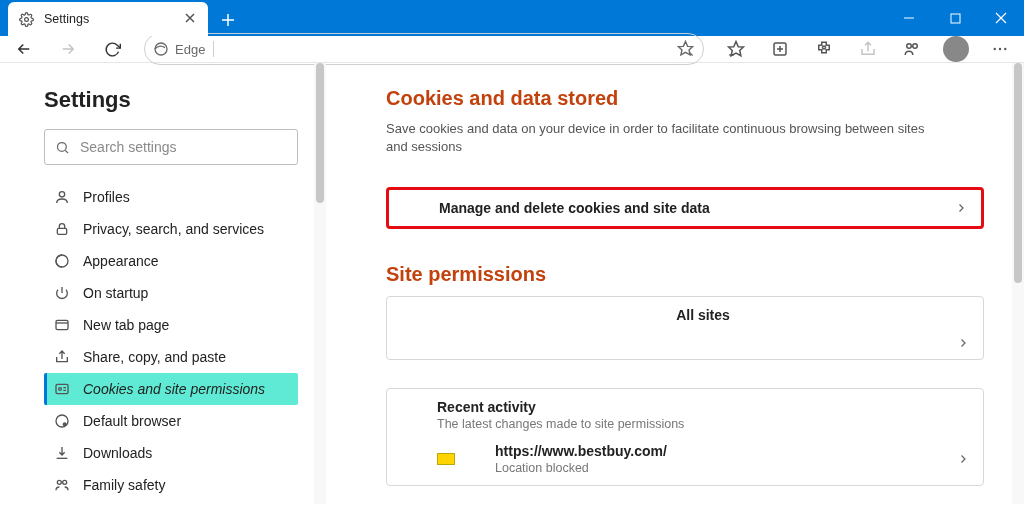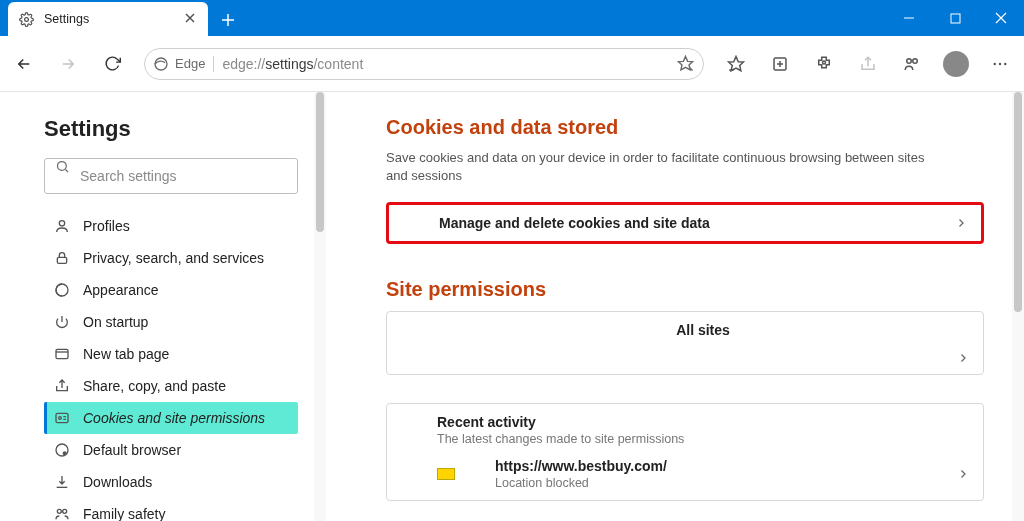--- a/index.html
+++ b/index.html
@@ -10,49 +10,49 @@
   .tab-strip { display: flex; align-items: flex-end; height: 36px; }
   .tab { height: 34px; background: #fff; border-top-left-radius: 6px; border-top-right-radius: 6px; margin-left: 8px; display: flex; align-items: center; padding: 0 10px; gap: 10px; min-width: 200px; position: relative; }
   .tab .favicon { width: 16px; height: 16px; display: flex; align-items: center; justify-content: center; }
   .tab .title { font-size: 12.5px; color: #222; flex: 1; }
   .tab .close { width: 14px; height: 14px; color: #555; }
   .newtab-btn { width: 28px; height: 28px; margin-left: 6px; display: flex; align-items: center; justify-content: center; color: #fff; border-radius: 4px; margin-bottom: 2px;}
   .window-controls { margin-left: auto; display: flex; }
   .winbtn { width: 46px; height: 36px; display: flex; align-items: center; justify-content: center; color: #fff; }
 
   
-  .toolbar { height: 56px; display: flex; align-items: center; padding: 0 6px; gap: 8px; border-bottom: 1px solid #e6e6e6; }
+  .toolbar { height: 27px; display: flex; align-items: center; padding: 0 6px; gap: 8px; border-bottom: 1px solid #e6e6e6; }
   .tbtn { width: 36px; height: 36px; display: flex; align-items: center; justify-content: center; color: #555; border-radius: 4px; }
   .tbtn.disabled { color: #bcbcbc; }
   .omnibox { flex: 1; height: 32px; border: 1px solid #cfcfcf; border-radius: 16px; display: flex; align-items: center; padding: 0 8px; margin: 0 6px; gap: 8px; color: #555; }
   .omnibox .edge-chip { display: flex; align-items: center; gap: 6px; font-size: 13px; color: #6a6a6a; }
   .omnibox .pipe { width: 1px; height: 16px; background: #cfcfcf; }
   .omnibox .url { font-size: 14px; color: #3a3a3a; }
   .omnibox .url .dim { color: #8a8a8a; }
   .omnibox .endicon { margin-left: auto; color: #6a6a6a; width: 18px; height: 18px;}
   .toolbar .avatar { width: 26px; height: 26px; border-radius: 50%; background: #888; }
 
   
   .content { display: flex; height: calc(521px - 36px - 44px); }
   .scroll-gutter { width: 12px; background: #f8f8f8; position: relative; }
   .scroll-thumb { position: absolute; top: 0; left: 2px; width: 8px; height: 140px; background: #c7c7c7; border-radius: 4px; }
 
   .sidebar { width: 314px; padding: 24px 16px 0 44px; }
   .sidebar h1 { font-size: 22px; font-weight: 600; color: #222; margin-bottom: 16px;}
-  .search-box { border: 1px solid #bdbdbd; border-radius: 3px; height: 36px; display: flex; padding: 0 10px; gap: 10px; margin-bottom: 16px; }
+  .search-box { border: 1px solid #bdbdbd; border-radius: 3px; height: 36px; display: flex; align-items: center; padding: 0 10px; gap: 10px; margin-bottom: 16px; }
   .search-box input { border: none; outline: none; font-size: 14px; flex: 1; color: #333; }
   .search-box input::placeholder { color: #8a8a8a; }
   .nav-list { list-style: none; }
   .nav-item { display: flex; align-items: center; gap: 12px; height: 32px; padding-left: 6px; font-size: 14px; color: #222; border-left: 3px solid transparent; border-radius: 2px; cursor: pointer;}
   .nav-item .nicon { width: 18px; height: 18px; display: flex; align-items:center; justify-content:center; color: #555; }
   .nav-item.selected { background: #5eead4; border-left-color: #0078d7; font-style: italic; }
 
   .main { flex: 1; padding: 24px 28px 0 60px; position: relative; }
   .sec-h { font-size: 20px; font-weight: 600; color: #c2410c; margin-bottom: 10px; }
-  .sec-p { font-size: 13px; color: #555; line-height: 1.35; margin-bottom: 18px; max-width: 560px;}
+  .sec-p { font-size: 13px; color: #555; line-height: 1.35; margin-bottom: 32px; max-width: 560px;}
   .row-card { border: 1px solid #d8d8d8; border-radius: 4px; background: #fff; padding-left: 36px; }
   .row { display: flex; align-items: center; gap: 14px; padding: 10px 14px; }
   .row .chev { margin-left: auto; color: #666; }
   .row .title { font-size: 14px; font-weight: 600; color: #222; }
   .row .sub { font-size: 12.5px; color: #777; margin-top: 2px; }
   .row-hl { border: 3px solid #e40b12; border-radius: 4px; }
   .sec-gap { height: 34px; }
   .site-ico { width: 18px; height: 12px; background: #ffd400; border: 1px solid #bba800; display:inline-block;}
 
   svg { display: block; }
@@ -121,23 +121,20 @@
 
   <div class="omnibox">
     <span class="edge-chip">
       <svg width="16" height="16" viewBox="0 0 24 24" fill="none" stroke="#6a6a6a" stroke-width="2">
           <circle cx="12" cy="12" r="9"></circle>
           <path d="M3 12c3-4 9-6 15-2"></path>
         </svg>
       <span>Edge</span>
     </span>
     <span class="pipe"></span>
-    <span class="url">
-      <span class="dim">edge://</span><span>settings</span><span class="dim">/content</span>
-    </span>
     <span class="endicon">
       <svg width="17" height="17" viewBox="0 0 24 24" fill="none" stroke="#6a6a6a" stroke-width="2">
           <polygon points="12 2 15 9 22 9.3 17 14 18.5 21 12 17.5 5.5 21 7 14 2 9.3 9 9"></polygon>
           <line x1="18" y1="18" x2="22" y2="22"></line>
         </svg>
     </span>
   </div>
 
   <div class="tbtn">
       <svg width="18" height="18" viewBox="0 0 24 24" fill="none" stroke="#555" stroke-width="2">

